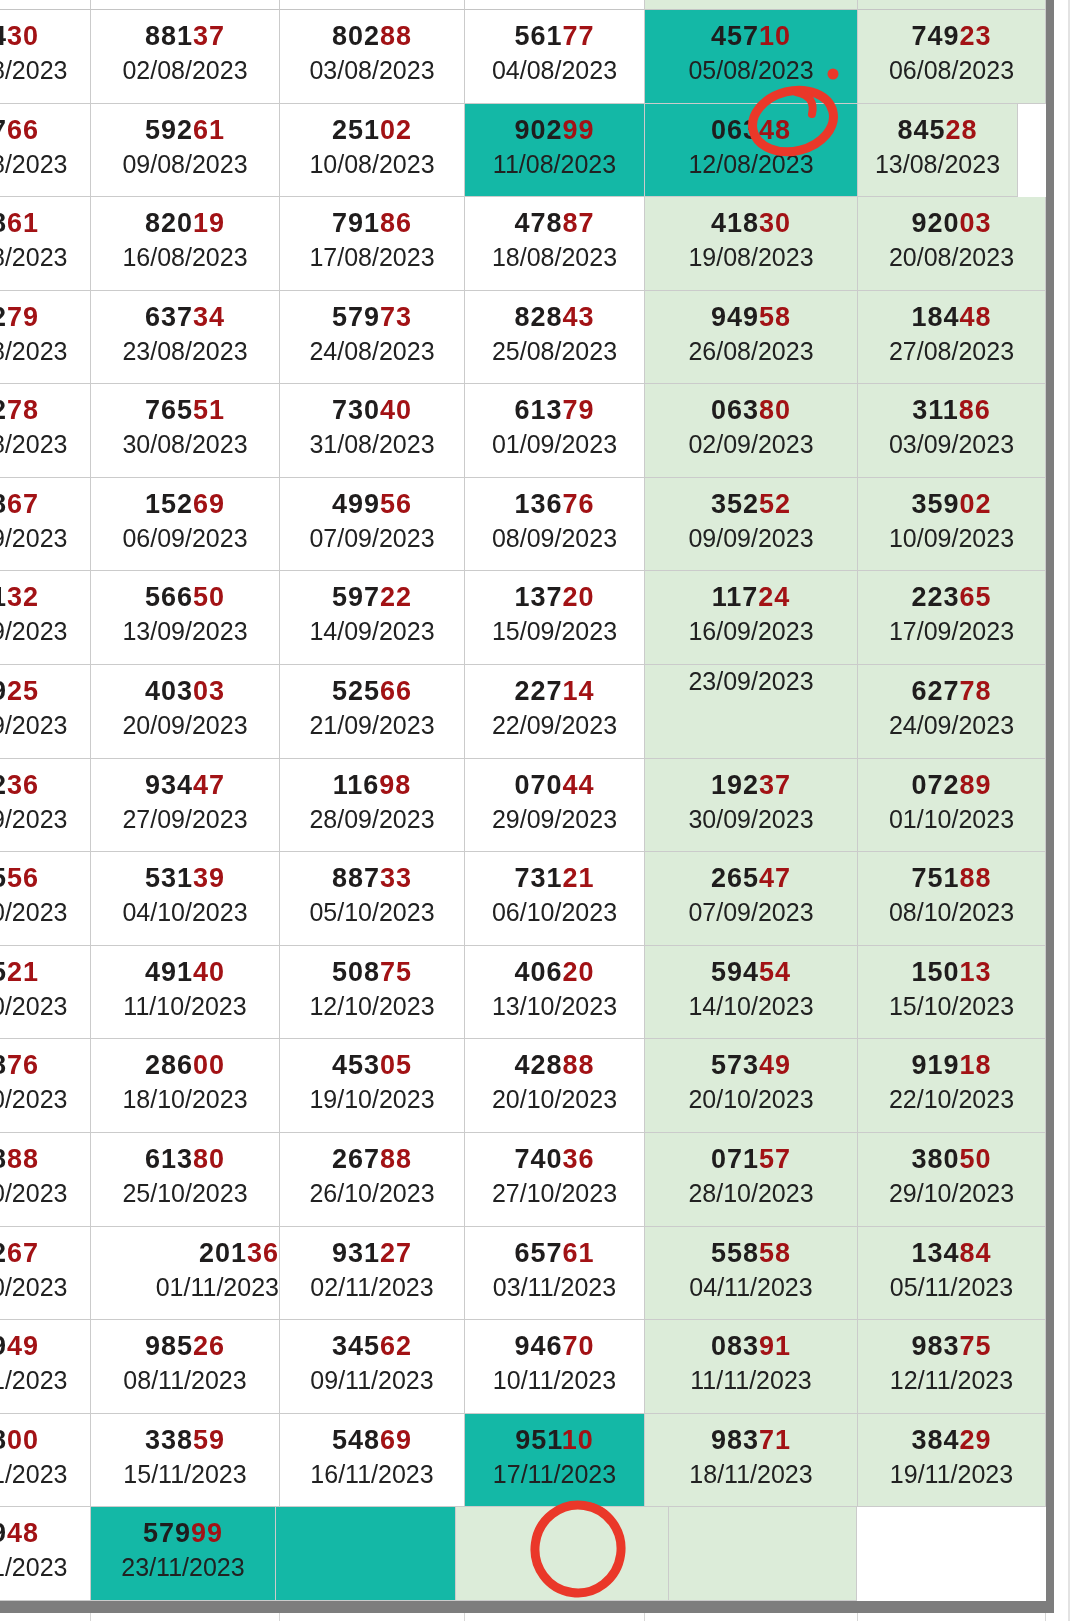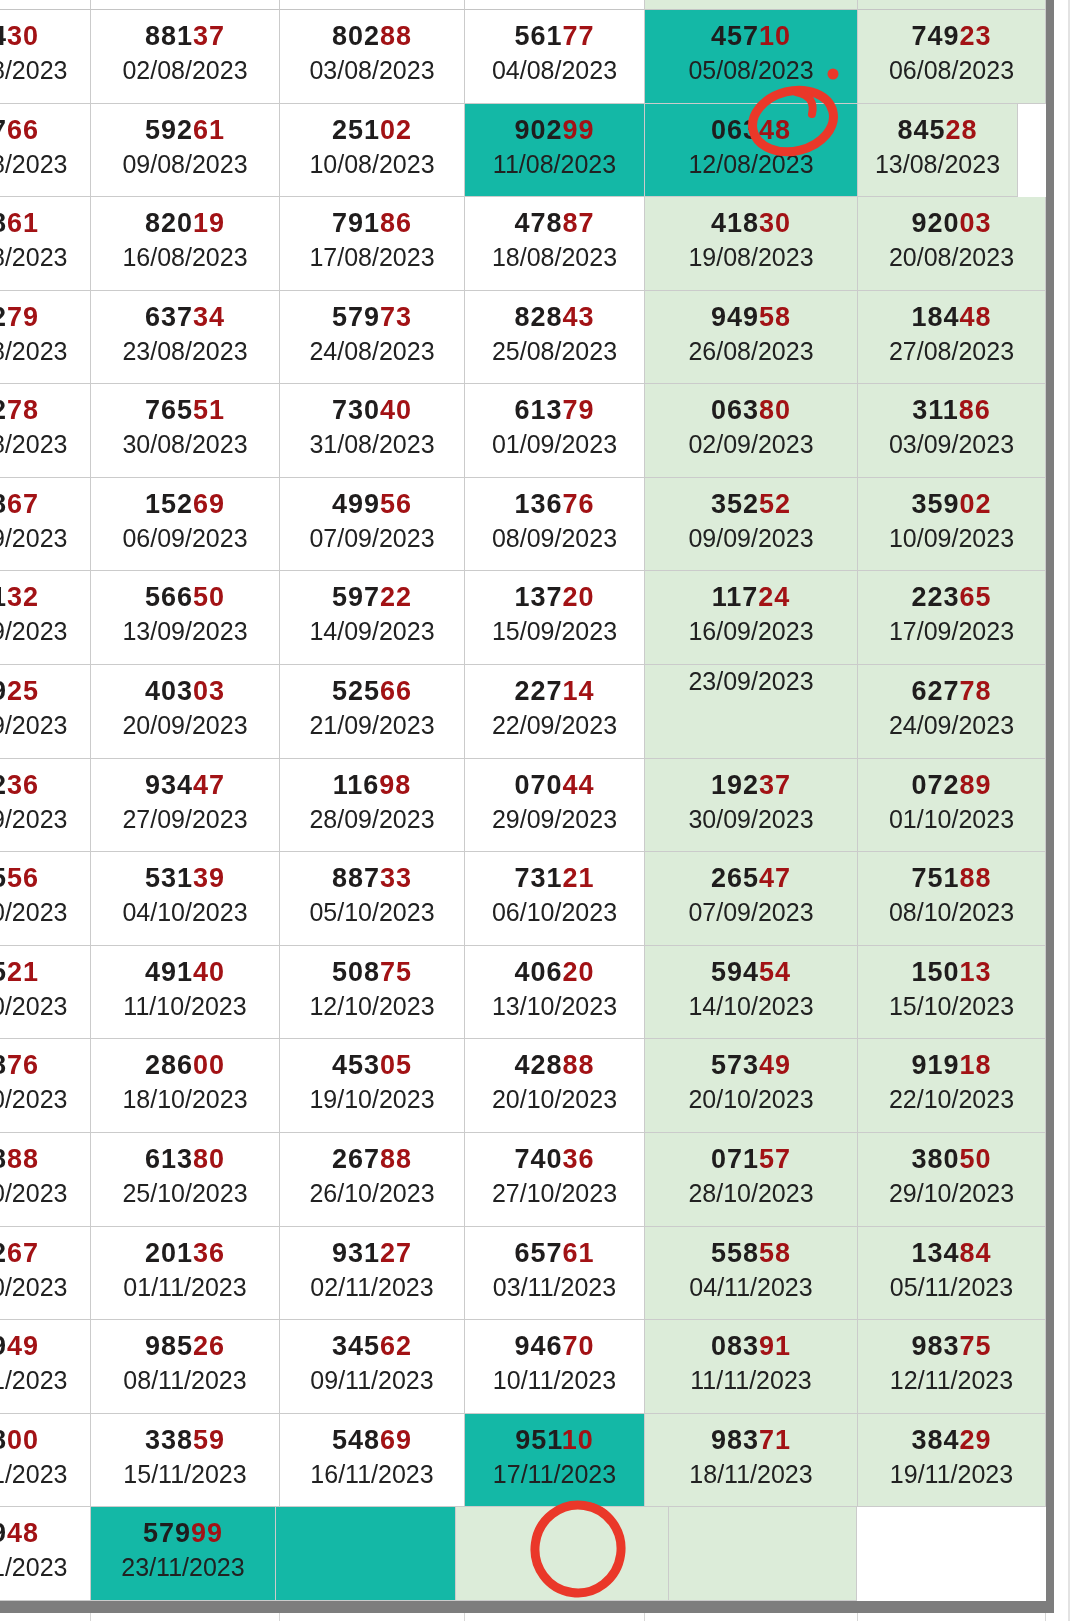--- a/index.html
+++ b/index.html
@@ -374,21 +374,21 @@
         <div class="cell bg-green" style="width: 188px; height: 93.59px;">
           <div class="numline"><span class="nb">380</span><span class="nr">50</span></div>
           <div class="dateline">29/10/2023</div>
         </div>
       </div>
       <div class="trow">
         <div class="cell bg-white clip" style="width: 91px; height: 93.59px;">
           <div class="numline"><span class="nb">2</span><span class="nr">67</span></div>
           <div class="dateline">0/2023</div>
         </div>
-        <div class="cell bg-white" style="width: 189px; height: 93.59px;">
+        <div class="cell bg-white" style="width: 189px; height: 93.59px; text-align: right;">
           <div class="numline"><span class="nb">201</span><span class="nr">36</span></div>
           <div class="dateline">01/11/2023</div>
         </div>
         <div class="cell bg-white" style="width: 185px; height: 93.59px;">
           <div class="numline"><span class="nb">931</span><span class="nr">27</span></div>
           <div class="dateline">02/11/2023</div>
         </div>
         <div class="cell bg-white" style="width: 180px; height: 93.59px;">
           <div class="numline"><span class="nb">657</span><span class="nr">61</span></div>
           <div class="dateline">03/11/2023</div>

